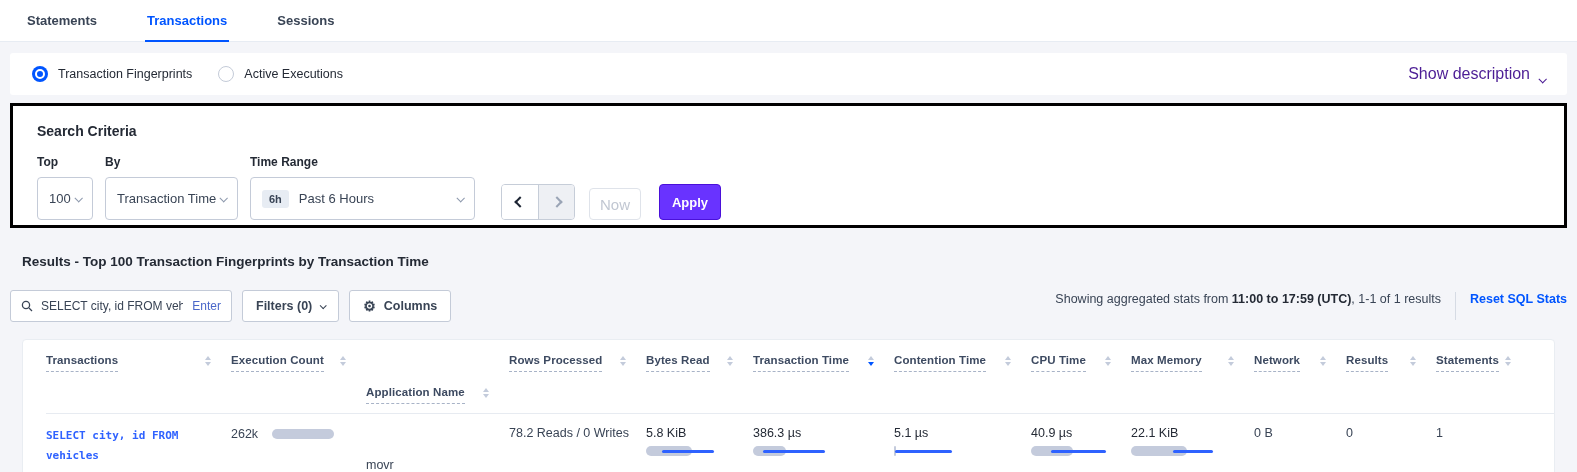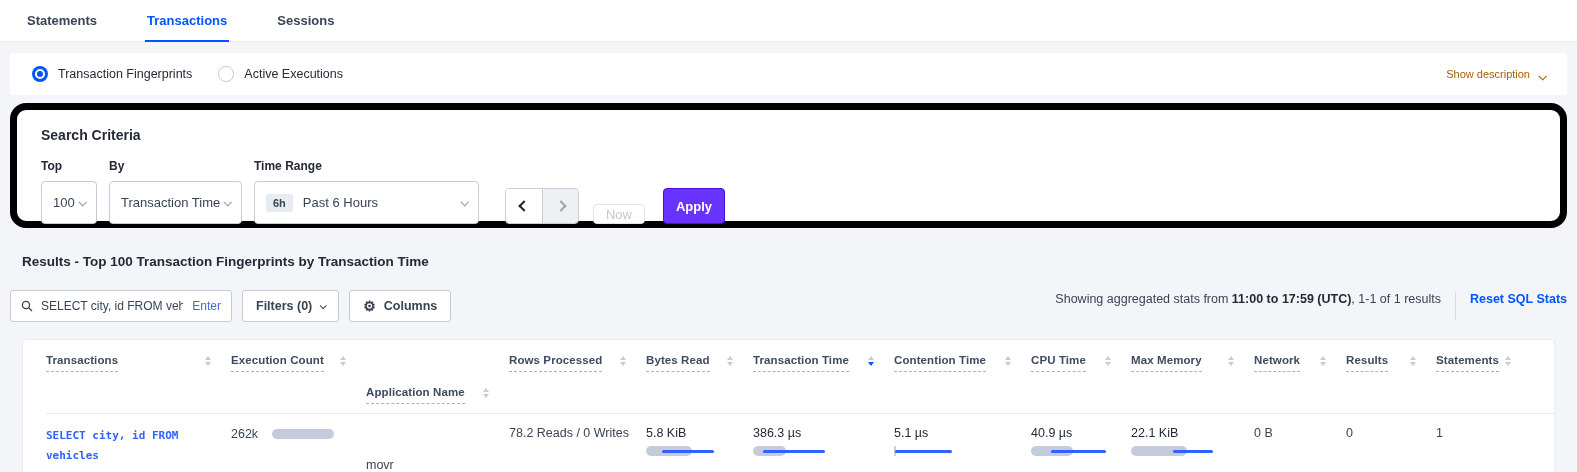--- a/index.html
+++ b/index.html
@@ -25,25 +25,25 @@
   
   .strip {
     margin:11px 10px 0; background:#fff; height:42px; border-radius:3px;
     display:flex; align-items:center; padding:0 22px;
   }
   .radio-opt { display:flex; align-items:center; gap:10px; margin-right:26px; cursor:pointer; }
   .radio-dot { width:16px; height:16px; border-radius:50%; background:#0055ff; position:relative; flex:none; }
   .radio-dot::after { content:''; position:absolute; inset:3px; border:2px solid #fff; border-radius:50%; }
   .radio-empty { width:16px; height:16px; border-radius:50%; background:#fff; border:1px solid #c4cbd8; flex:none; }
   .radio-label { font-size:12.5px; color:#242a35; }
-  .show-desc { margin-left:auto; display:flex; align-items:flex-end; gap:9px; font-size:11px; color:#a16207; cursor:pointer; }
+  .show-desc { margin-left:auto; display:flex; align-items:flex-end; gap:9px; font-size:16px; color:#4c1d95; cursor:pointer; }
   .chev { display:inline-block; width:6px; height:6px; border-right:1.5px solid currentColor; border-bottom:1.5px solid currentColor; transform:rotate(45deg) translateY(-1px); }
   
   .card {
-    margin:8px 10px 0; background:#fff; border:7px solid #000000; border-radius:16px;
+    margin:8px 10px 0; background:#fff; border:3px solid #000000; border-radius:0;
     padding:17px 24px 20px; height:125px;
   }
   .card-title { font-size:14px; font-weight:700; color:#242a35; margin-bottom:16px; }
   .controls { display:flex; align-items:flex-end; }
   .field { display:flex; flex-direction:column; margin-right:12px; }
   .field-label { font-size:12px; font-weight:700; color:#242a35; margin-bottom:8px; }
   .select {
     height:43px; border:1px solid #c4cbd8; border-radius:4px; background:#fff;
     display:flex; align-items:center; padding:0 11px; font-size:13px; color:#394455; cursor:pointer;
   }
@@ -52,22 +52,22 @@
   .sel-by  { width:133px; }
   .sel-range { width:225px; }
   .range-badge { background:#e7ecf3; border-radius:3px; font-size:11px; font-weight:700; color:#394455; padding:3px 7px; margin-right:10px; }
   .arrow-group { display:flex; border:1px solid #c6cdd8; border-radius:4px; overflow:hidden; height:36px; margin-left:14px; }
   .arrow-btn { width:36px; display:flex; align-items:center; justify-content:center; cursor:pointer; background:#fff; }
   .arrow-btn + .arrow-btn { border-left:1px solid #c6cdd8; }
   .arrow-btn.disabled { background:#eef0f4; cursor:default; }
   .chev-left  { width:8px; height:8px; border-right:2px solid #1c2433; border-bottom:2px solid #1c2433; transform:rotate(135deg); }
   .chev-right { width:8px; height:8px; border-right:2px solid #9aa4b5; border-bottom:2px solid #9aa4b5; transform:rotate(-45deg); }
   .btn-now {
-    height:20px; width:52px; margin-left:14px; border:1px solid #dfe3ea; border-radius:4px;
-    background:#fff; color:#c1c7d2; font-size:13px; display:flex; align-items:center; justify-content:center;
+    height:32px; width:52px; margin-left:14px; border:1px solid #dfe3ea; border-radius:4px;
+    background:#fff; color:#c1c7d2; font-size:15px; display:flex; align-items:center; justify-content:center;
   }
   .btn-apply {
     height:36px; width:62px; margin-left:18px; background:#6933ff; border:1px solid #4a10d9; border-radius:4px;
     color:#fff; font-size:13px; font-weight:700; display:flex; align-items:center; justify-content:center; cursor:pointer;
   }
   
   .results-heading { margin:26px 0 0 22px; font-size:13.5px; font-weight:700; color:#242a35; }
   .controls-row { margin:21px 10px 0; display:flex; align-items:center; height:32px; }
   .search-box {
     width:222px; height:32px; background:#fff; border:1px solid #c4cbd8; border-radius:3px;

